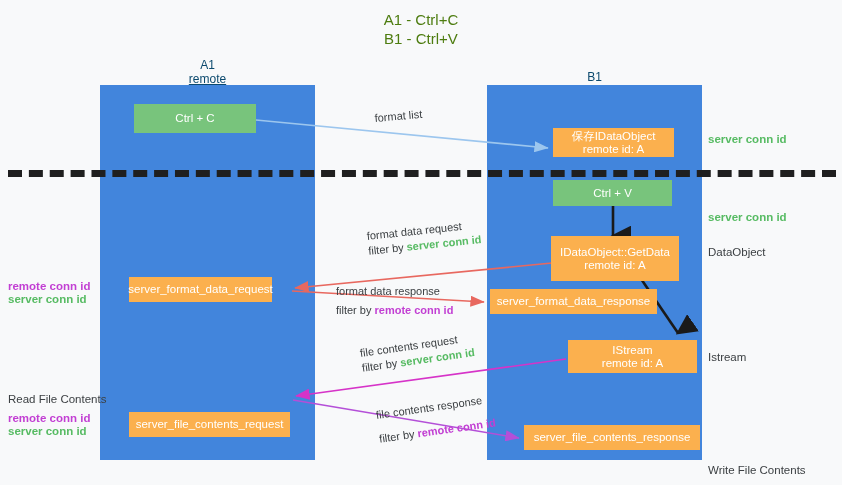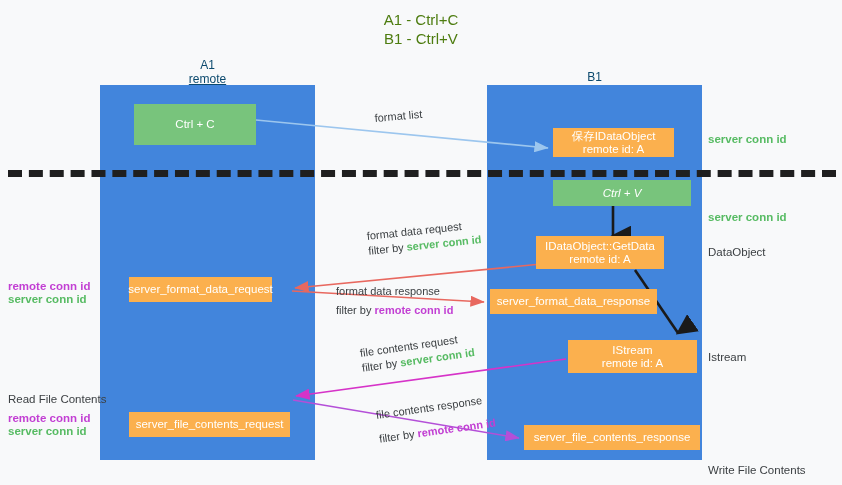--- a/index.html
+++ b/index.html
@@ -115,34 +115,34 @@
 
     <line x1="552" y1="263" x2="295" y2="288" stroke="#e8685f" stroke-width="1.6" marker-end="url(#ah-red)"></line>
 
     <line x1="292" y1="291" x2="484" y2="302" stroke="#e8685f" stroke-width="1.6" marker-end="url(#ah-red)"></line>
 
     <line x1="566" y1="359" x2="296" y2="396" stroke="#d633c8" stroke-width="1.6" marker-end="url(#ah-mag)"></line>
 
     <line x1="293" y1="400" x2="519" y2="438" stroke="#b44fd8" stroke-width="1.6" marker-end="url(#ah-pur)"></line>
   </svg>
 
-  <div class="node green" id="n-ctrlc" style="left:134px;top:104px;width:122px;height:41px;">
+  <div class="node green" id="n-ctrlc" style="left:134px;top:104px;width:122px;height:29px;">
     <span class="ln">Ctrl + C</span>
   </div>
 
   <div class="node orange" id="n-save" style="left:553px;top:128px;width:121px;height:29px;">
     <span class="ln">保存IDataObject</span>
     <span class="ln">remote id: A</span>
   </div>
 
-  <div class="node green" id="n-ctrlv" style="left:553px;top:180px;width:138px;height:26px;font-style:italic;">
+  <div class="node green" id="n-ctrlv" style="left:553px;top:180px;width:119px;height:26px;">
     <span class="ln">Ctrl + V</span>
   </div>
 
-  <div class="node orange" id="n-getdata" style="left:536px;top:236px;width:128px;height:33px;">
+  <div class="node orange" id="n-getdata" style="left:551px;top:236px;width:128px;height:45px;">
     <span class="ln">IDataObject::GetData</span>
     <span class="ln">remote id: A</span>
   </div>
 
   <div class="node orange" id="n-istream" style="left:568px;top:340px;width:129px;height:33px;">
     <span class="ln">IStream</span>
     <span class="ln">remote id: A</span>
   </div>
 
   <div class="node orange" id="n-fmtreq" style="left:129px;top:277px;width:143px;height:25px;">

